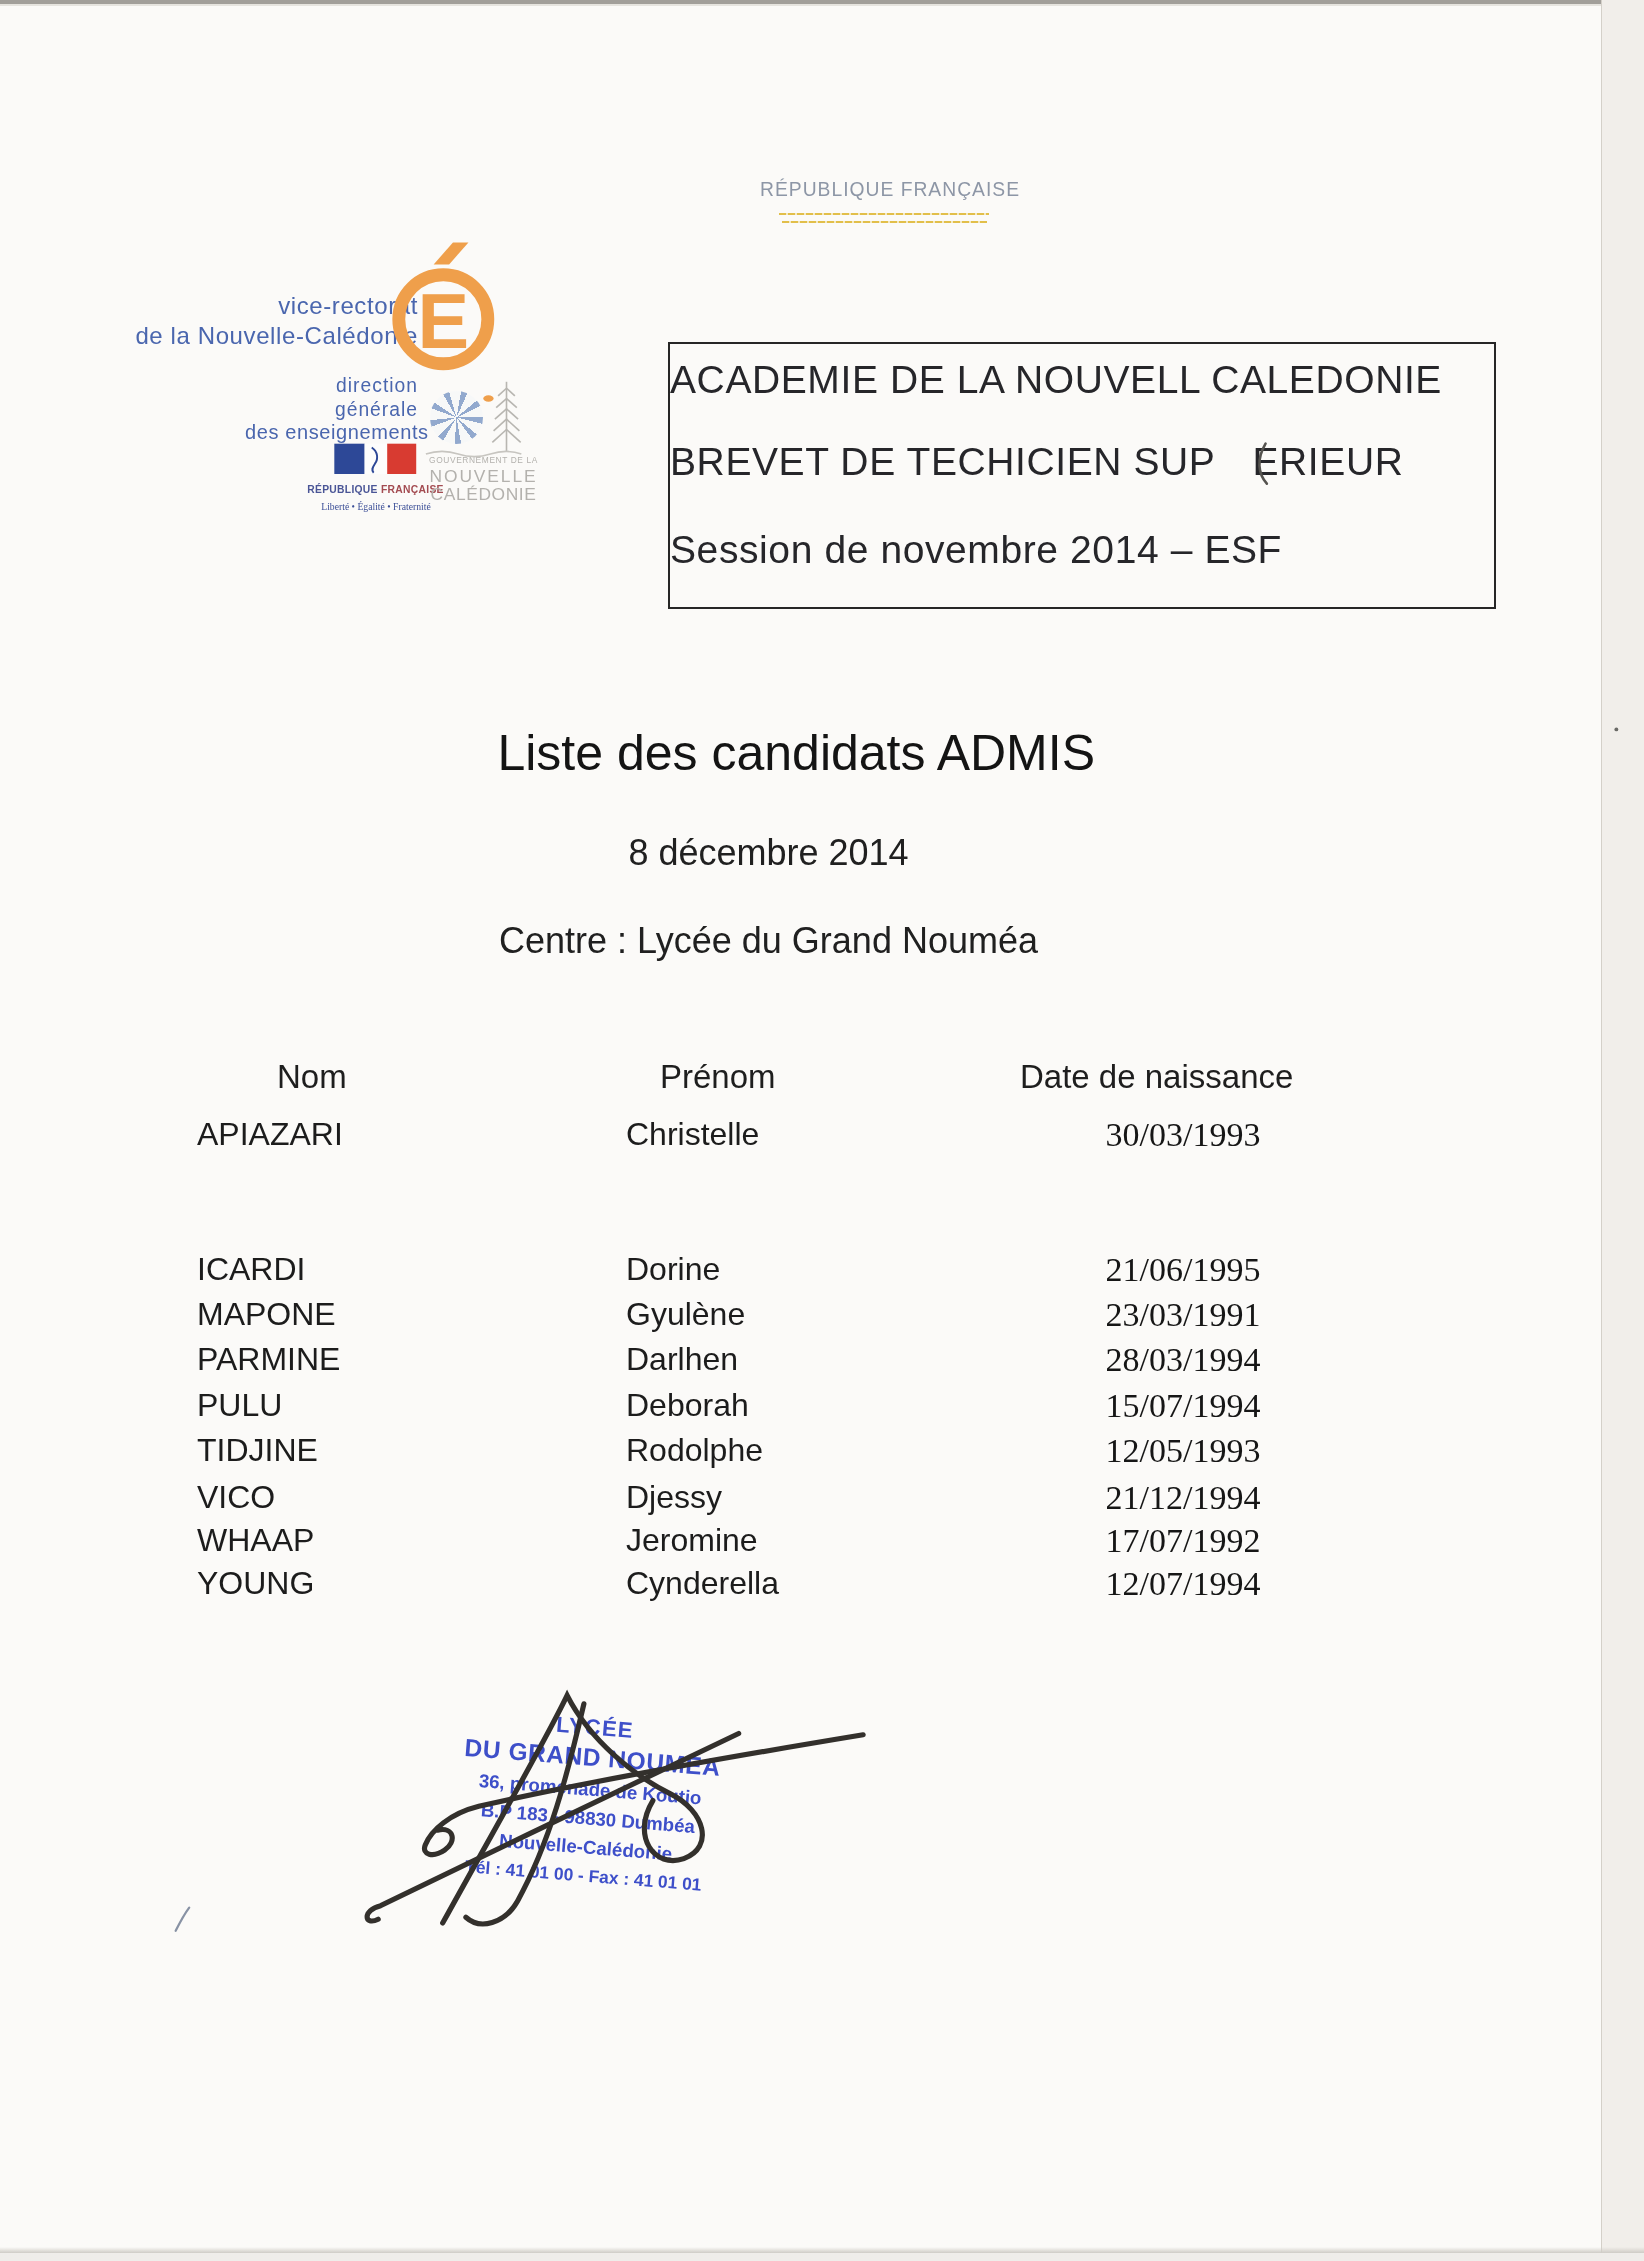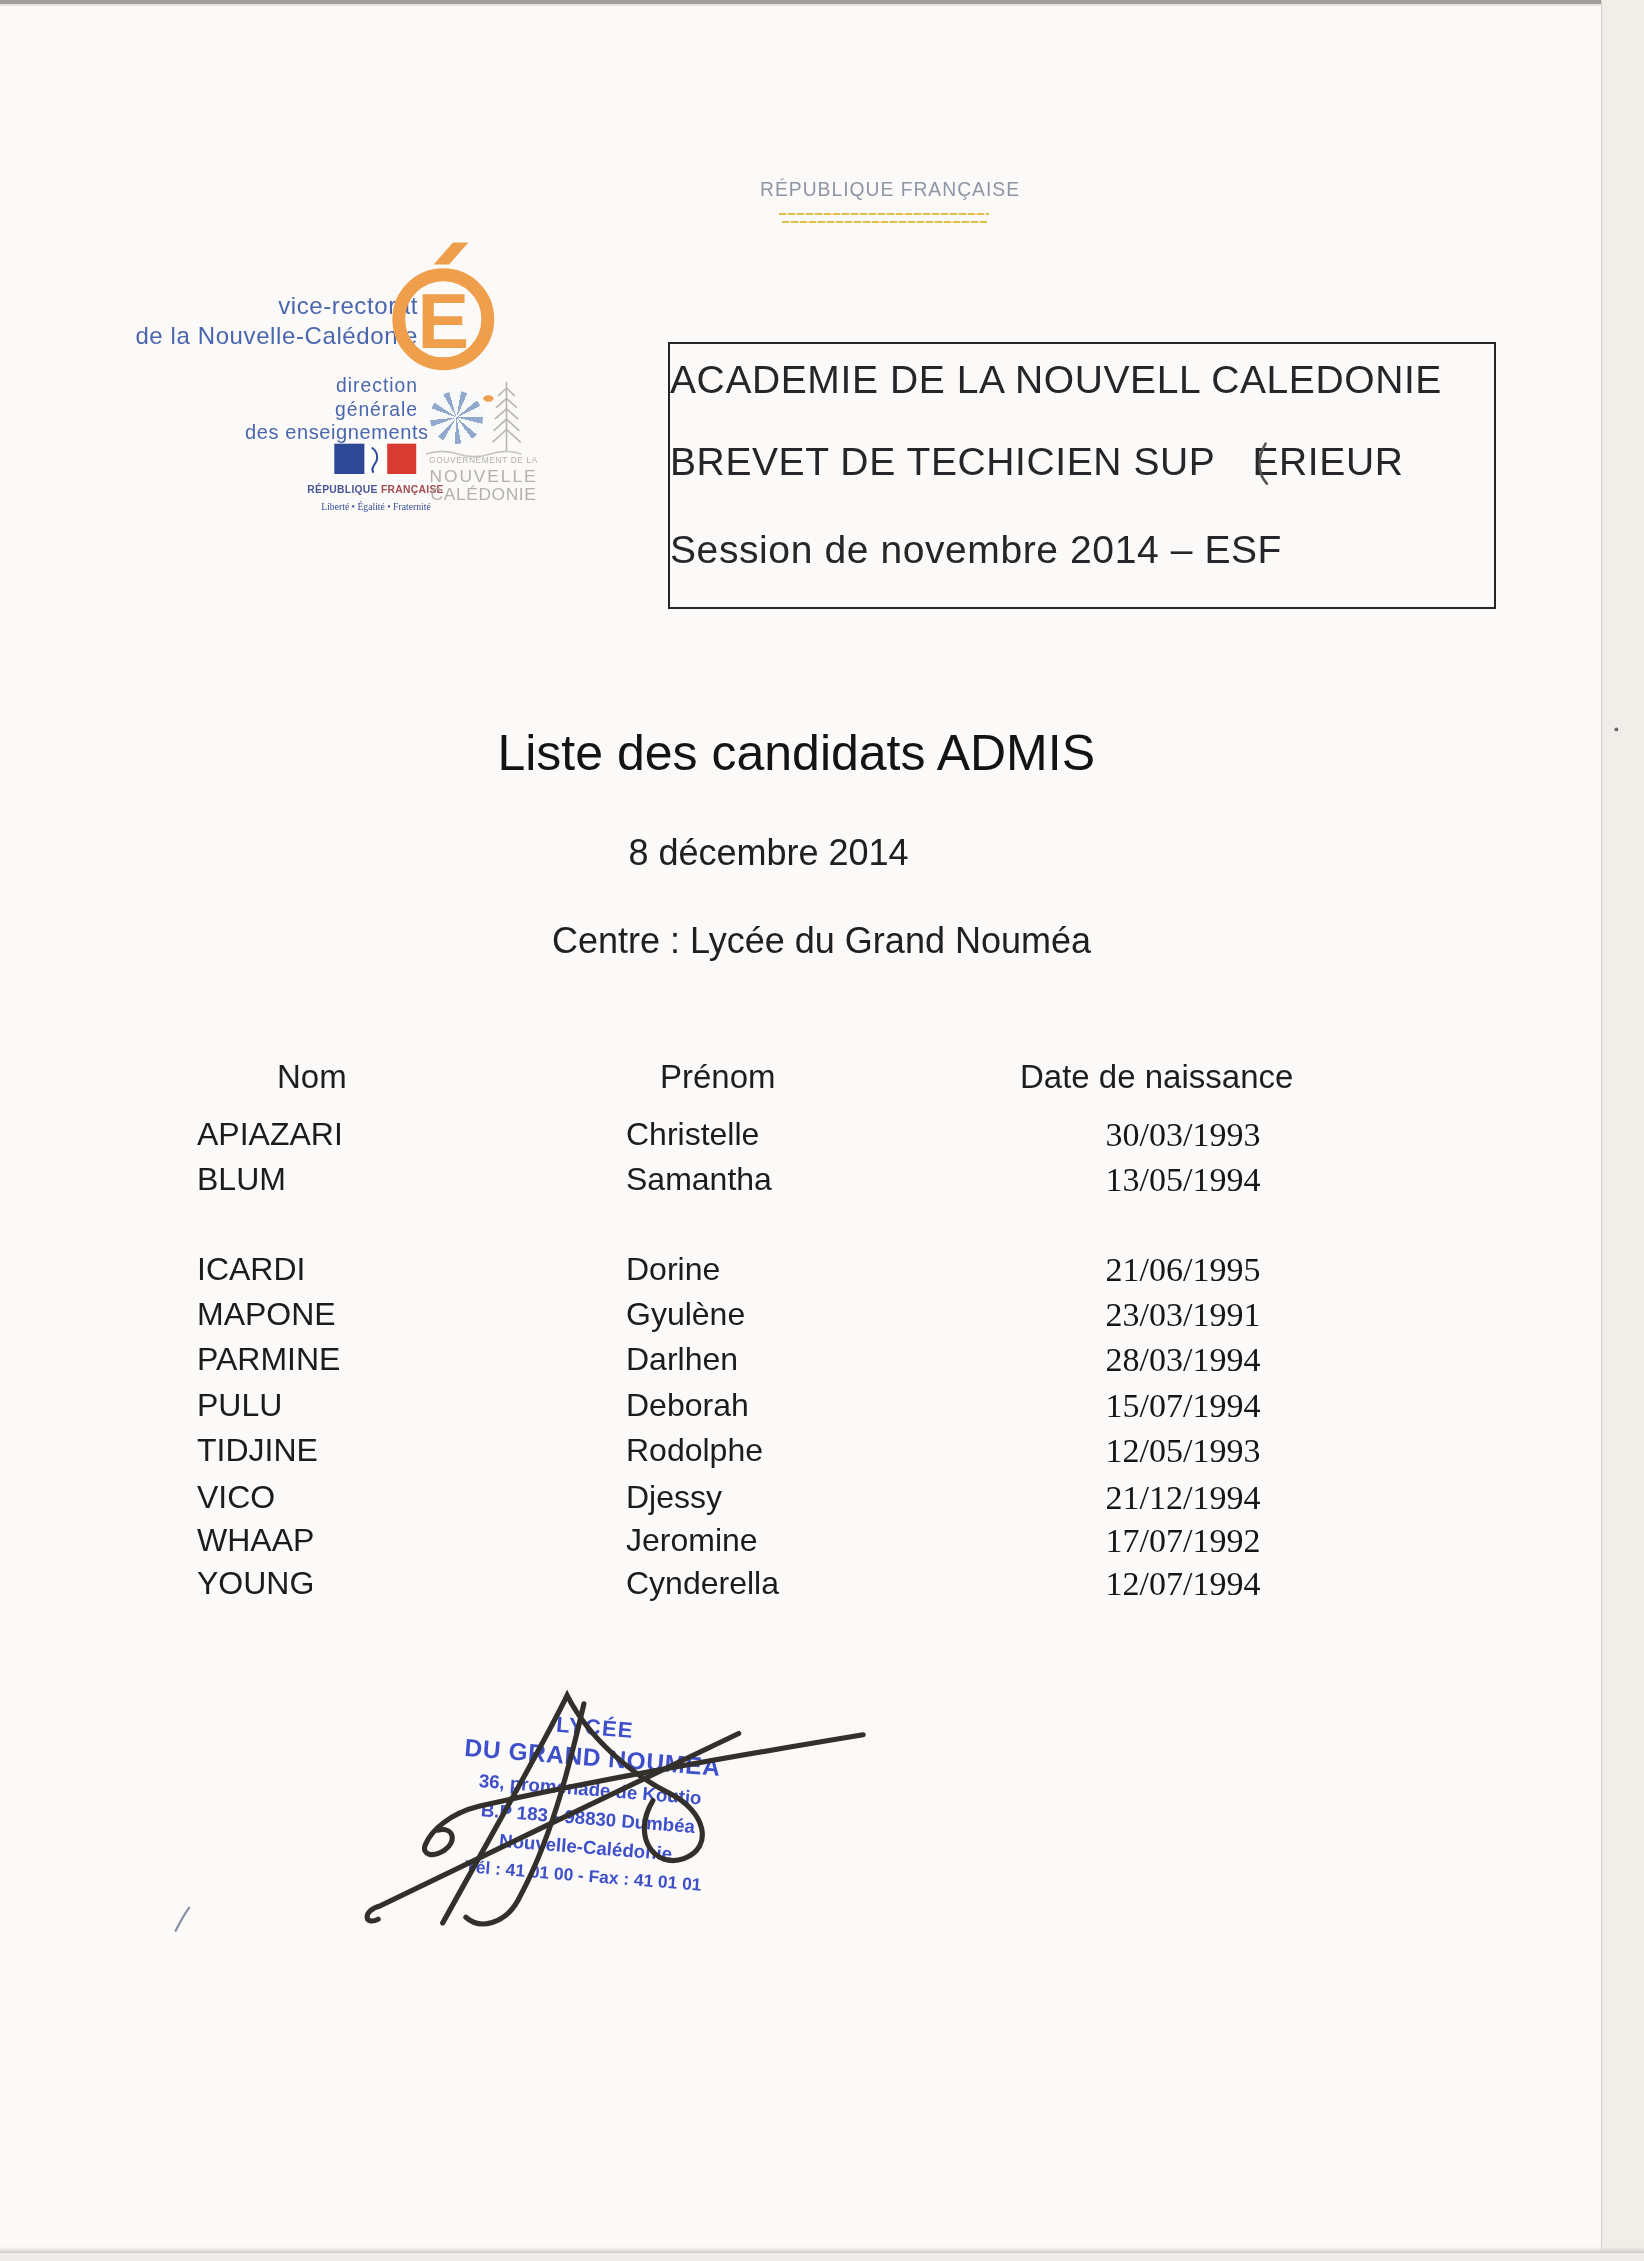--- a/index.html
+++ b/index.html
@@ -45,21 +45,21 @@
 
   
   .hbox{position:absolute;left:668px;top:342px;width:824px;height:263px;border:2.6px solid #262626;background:transparent;}
   .hline{position:absolute;left:0;width:100%;text-align:left;font-size:39px;color:#26262a;letter-spacing:0.6px;line-height:1;}
   .hl1{top:16px;} .hl2{top:98px;} .hl3{top:186px;}
   .gapb{display:inline-block;margin-left:37px;}
 
   
   .main-title{left:450px;top:728px;width:645px;text-align:right;font-size:50px;font-weight:normal;color:#141414;line-height:1;}
   .sub-date{left:446px;top:835px;width:645px;text-align:center;font-size:36px;color:#202020;line-height:1;}
-  .sub-centre{left:446px;top:923px;width:645px;text-align:right;font-size:36px;color:#202020;line-height:1;}
+  .sub-centre{left:446px;top:923px;width:645px;text-align:center;font-size:36px;color:#202020;line-height:1;}
 
   
   .th{position:absolute;top:1060px;font-size:33px;color:#1e1e1e;text-align:left;line-height:1;}
   .th1{left:277px;width:252px;} .th2{left:660px;width:252px;} .th3{left:1020px;width:316px;}
   .trow{position:absolute;left:0;width:1645px;height:45px;line-height:1;}
   .c-nom{position:absolute;left:197px;font-size:32px;color:#1c1c1c;}
   .c-prenom{position:absolute;left:626px;font-size:32px;color:#1c1c1c;}
   .c-date{position:absolute;left:1028px;width:310px;text-align:center;font-size:34px;
           font-family:"Liberation Serif",serif;color:#161616;}
 
@@ -154,25 +154,20 @@
 
   <div class="th th1">Nom</div>
   <div class="th th2">Prénom</div>
   <div class="th th3">Date de naissance</div>
 
   <div class="trow" style="top:1118px">
     <span class="c-nom">APIAZARI</span>
     <span class="c-prenom">Christelle</span>
     <span class="c-date">30/03/1993</span>
   </div>
-  <div class="trow" style="top:1163px">
-    <span class="c-nom">BLUM</span>
-    <span class="c-prenom">Samantha</span>
-    <span class="c-date">13/05/1994</span>
-  </div>
   <div class="trow" style="top:1253px">
     <span class="c-nom">ICARDI</span>
     <span class="c-prenom">Dorine</span>
     <span class="c-date">21/06/1995</span>
   </div>
   <div class="trow" style="top:1298px">
     <span class="c-nom">MAPONE</span>
     <span class="c-prenom">Gyulène</span>
     <span class="c-date">23/03/1991</span>
   </div>

